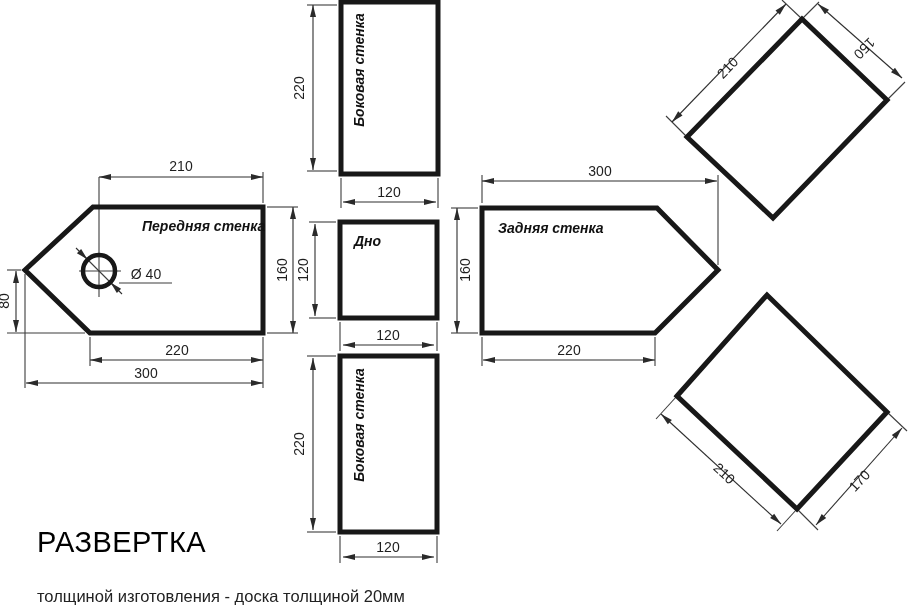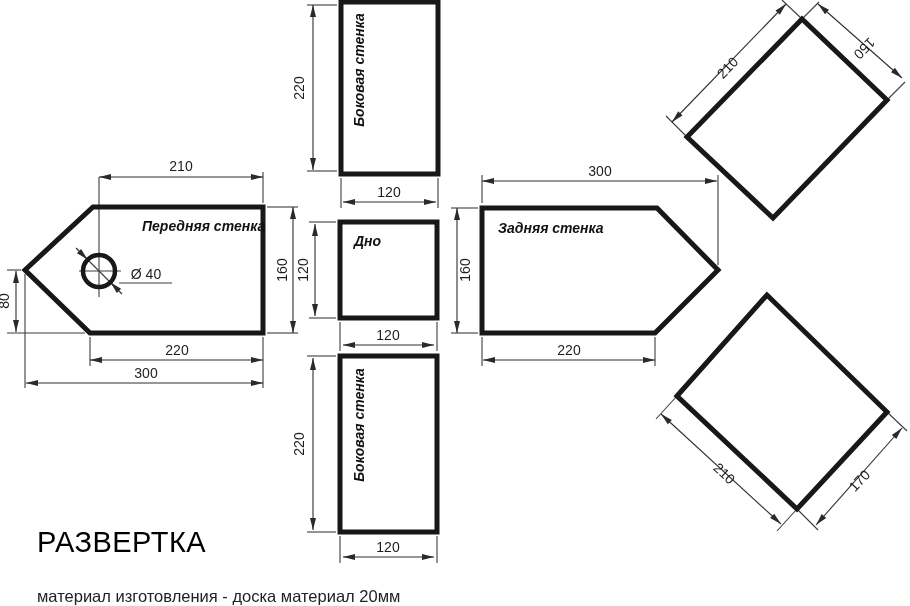--- a/index.html
+++ b/index.html
@@ -138,15 +138,15 @@
     <text class="partlabel" x="364" y="70" text-anchor="middle" transform="rotate(-90 364 70)">Боковая стенка</text>
     <text class="partlabel" x="364" y="425" text-anchor="middle" transform="rotate(-90 364 425)">Боковая стенка</text>
     <text class="partlabel" x="354" y="246">Дно</text>
   </g>
 </svg>
 
 <div id="title">
   <span style="display:block">РАЗВЕРТКА</span>
 </div>
 
-<div id="caption">материал изготовления - доска материал 20мм</div>
+<div id="caption">толщиной изготовления - доска толщиной 20мм</div>
 
 </div>
 
 </body></html>

